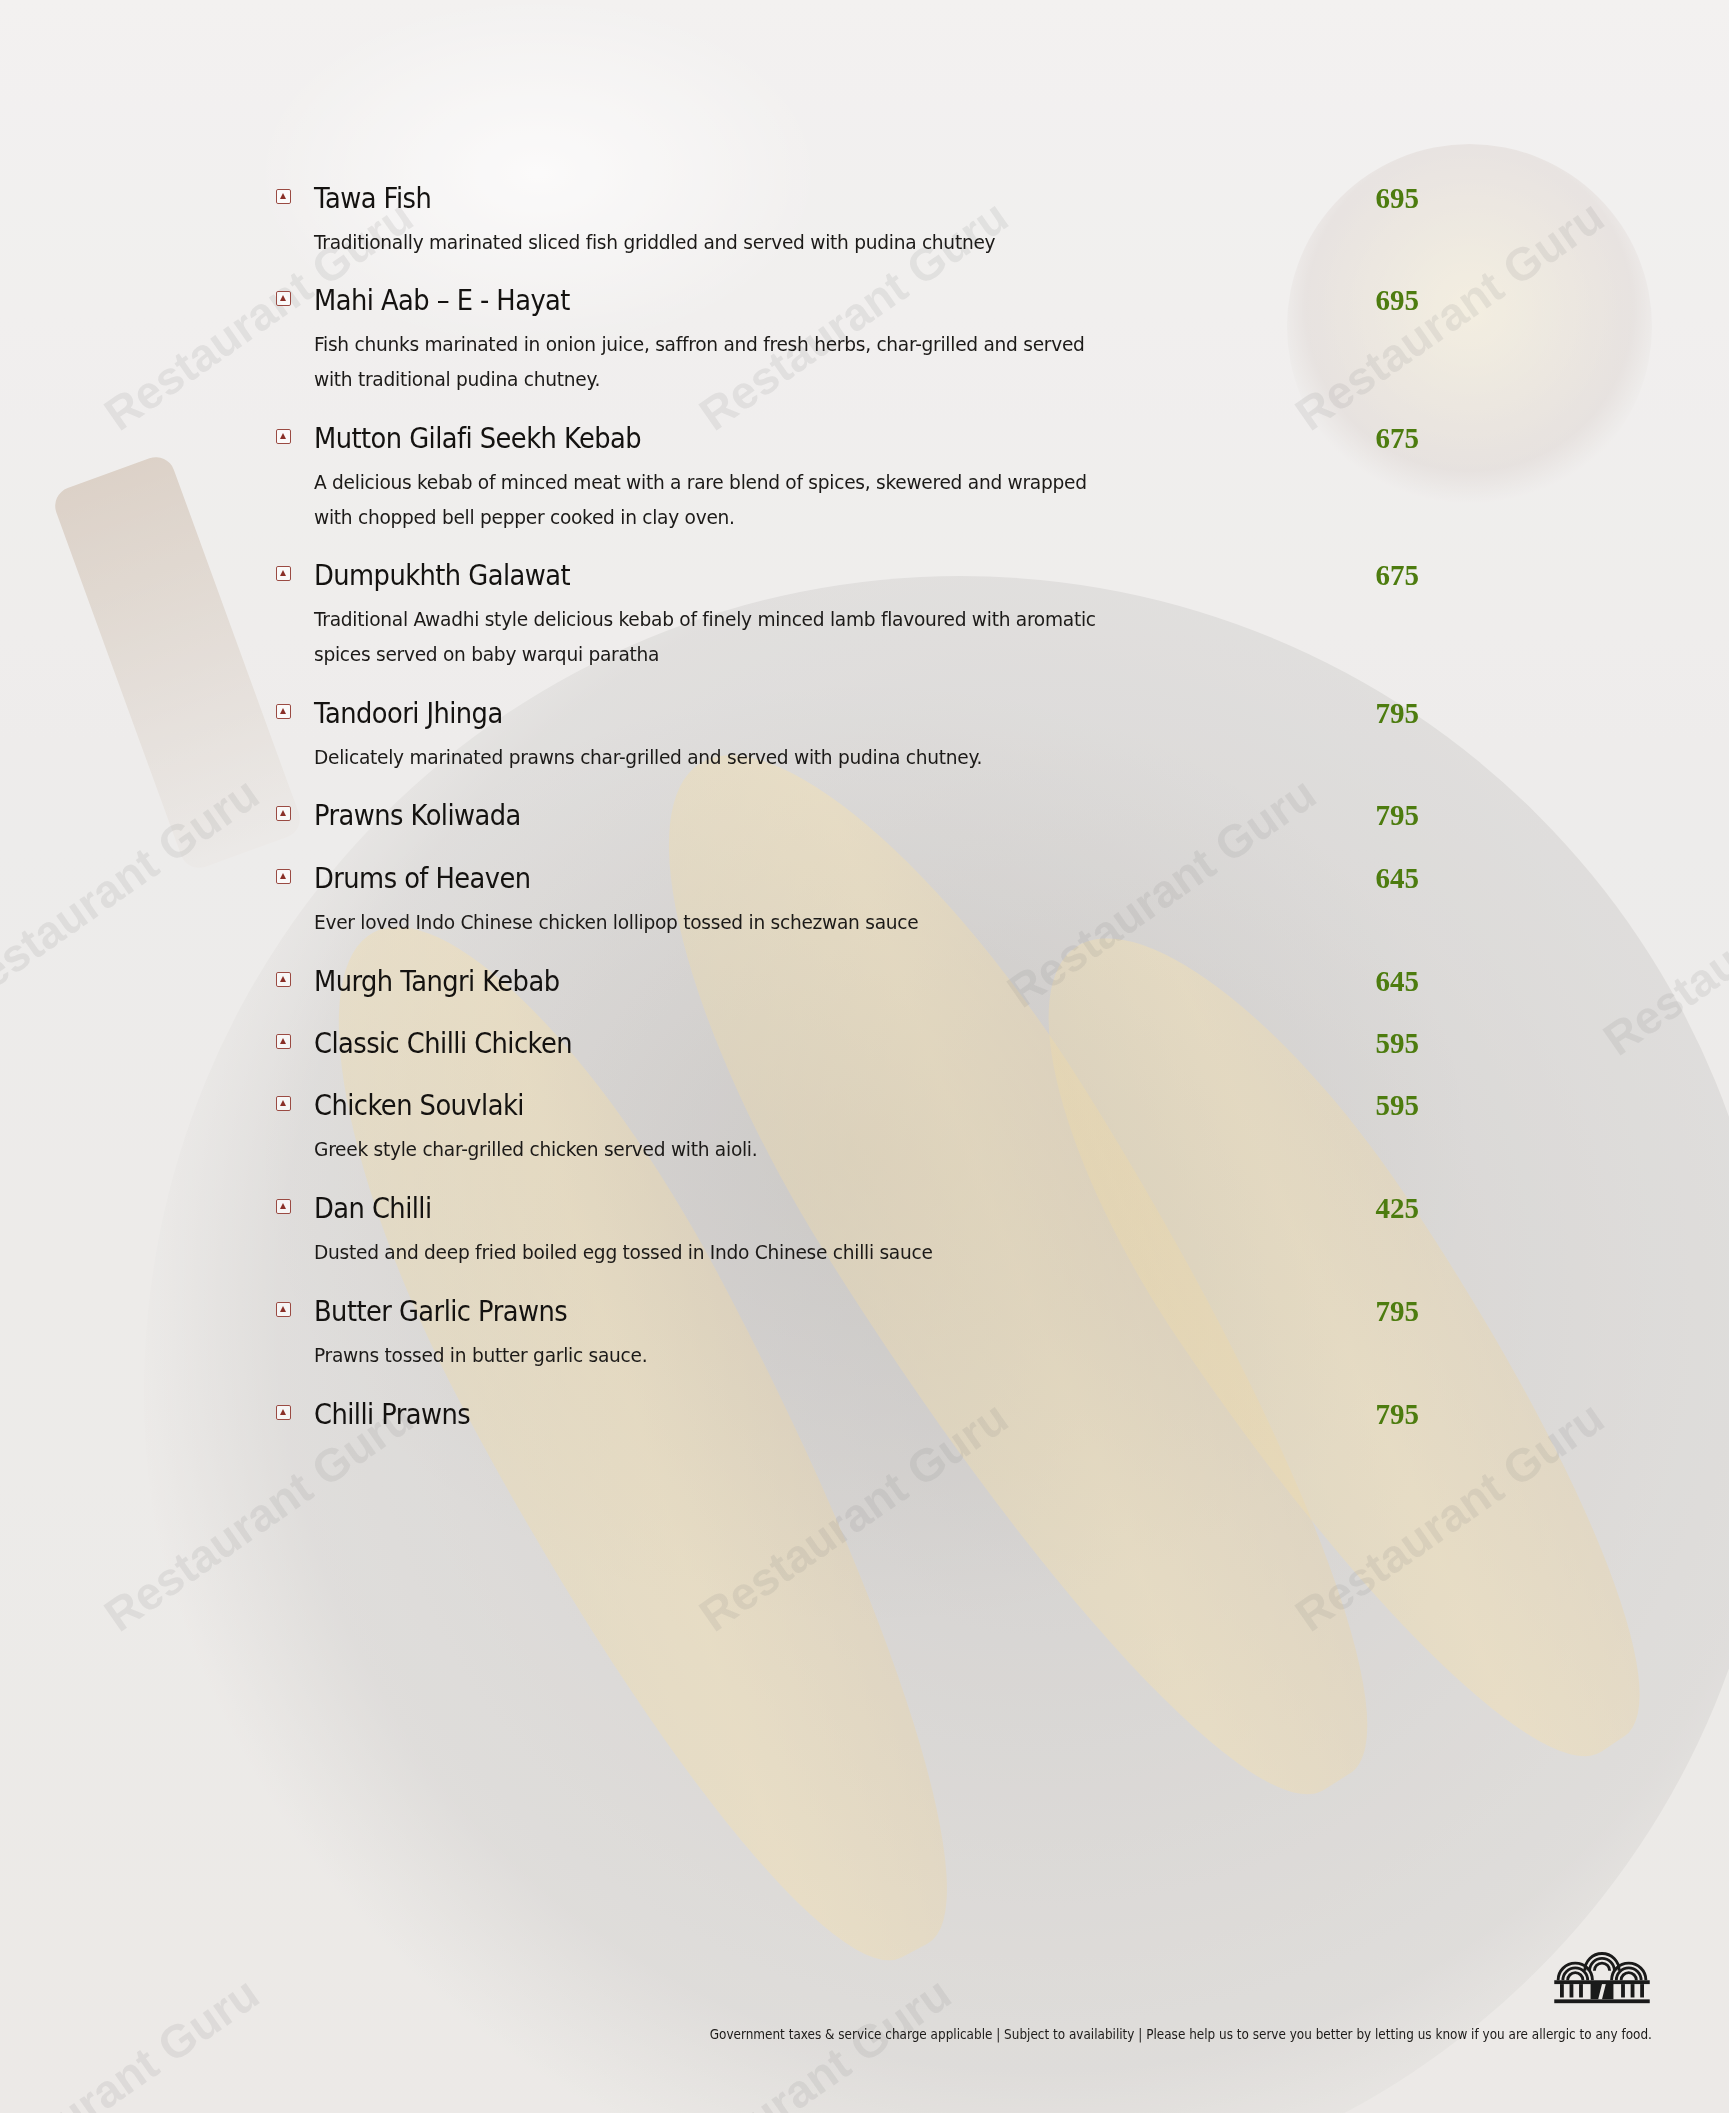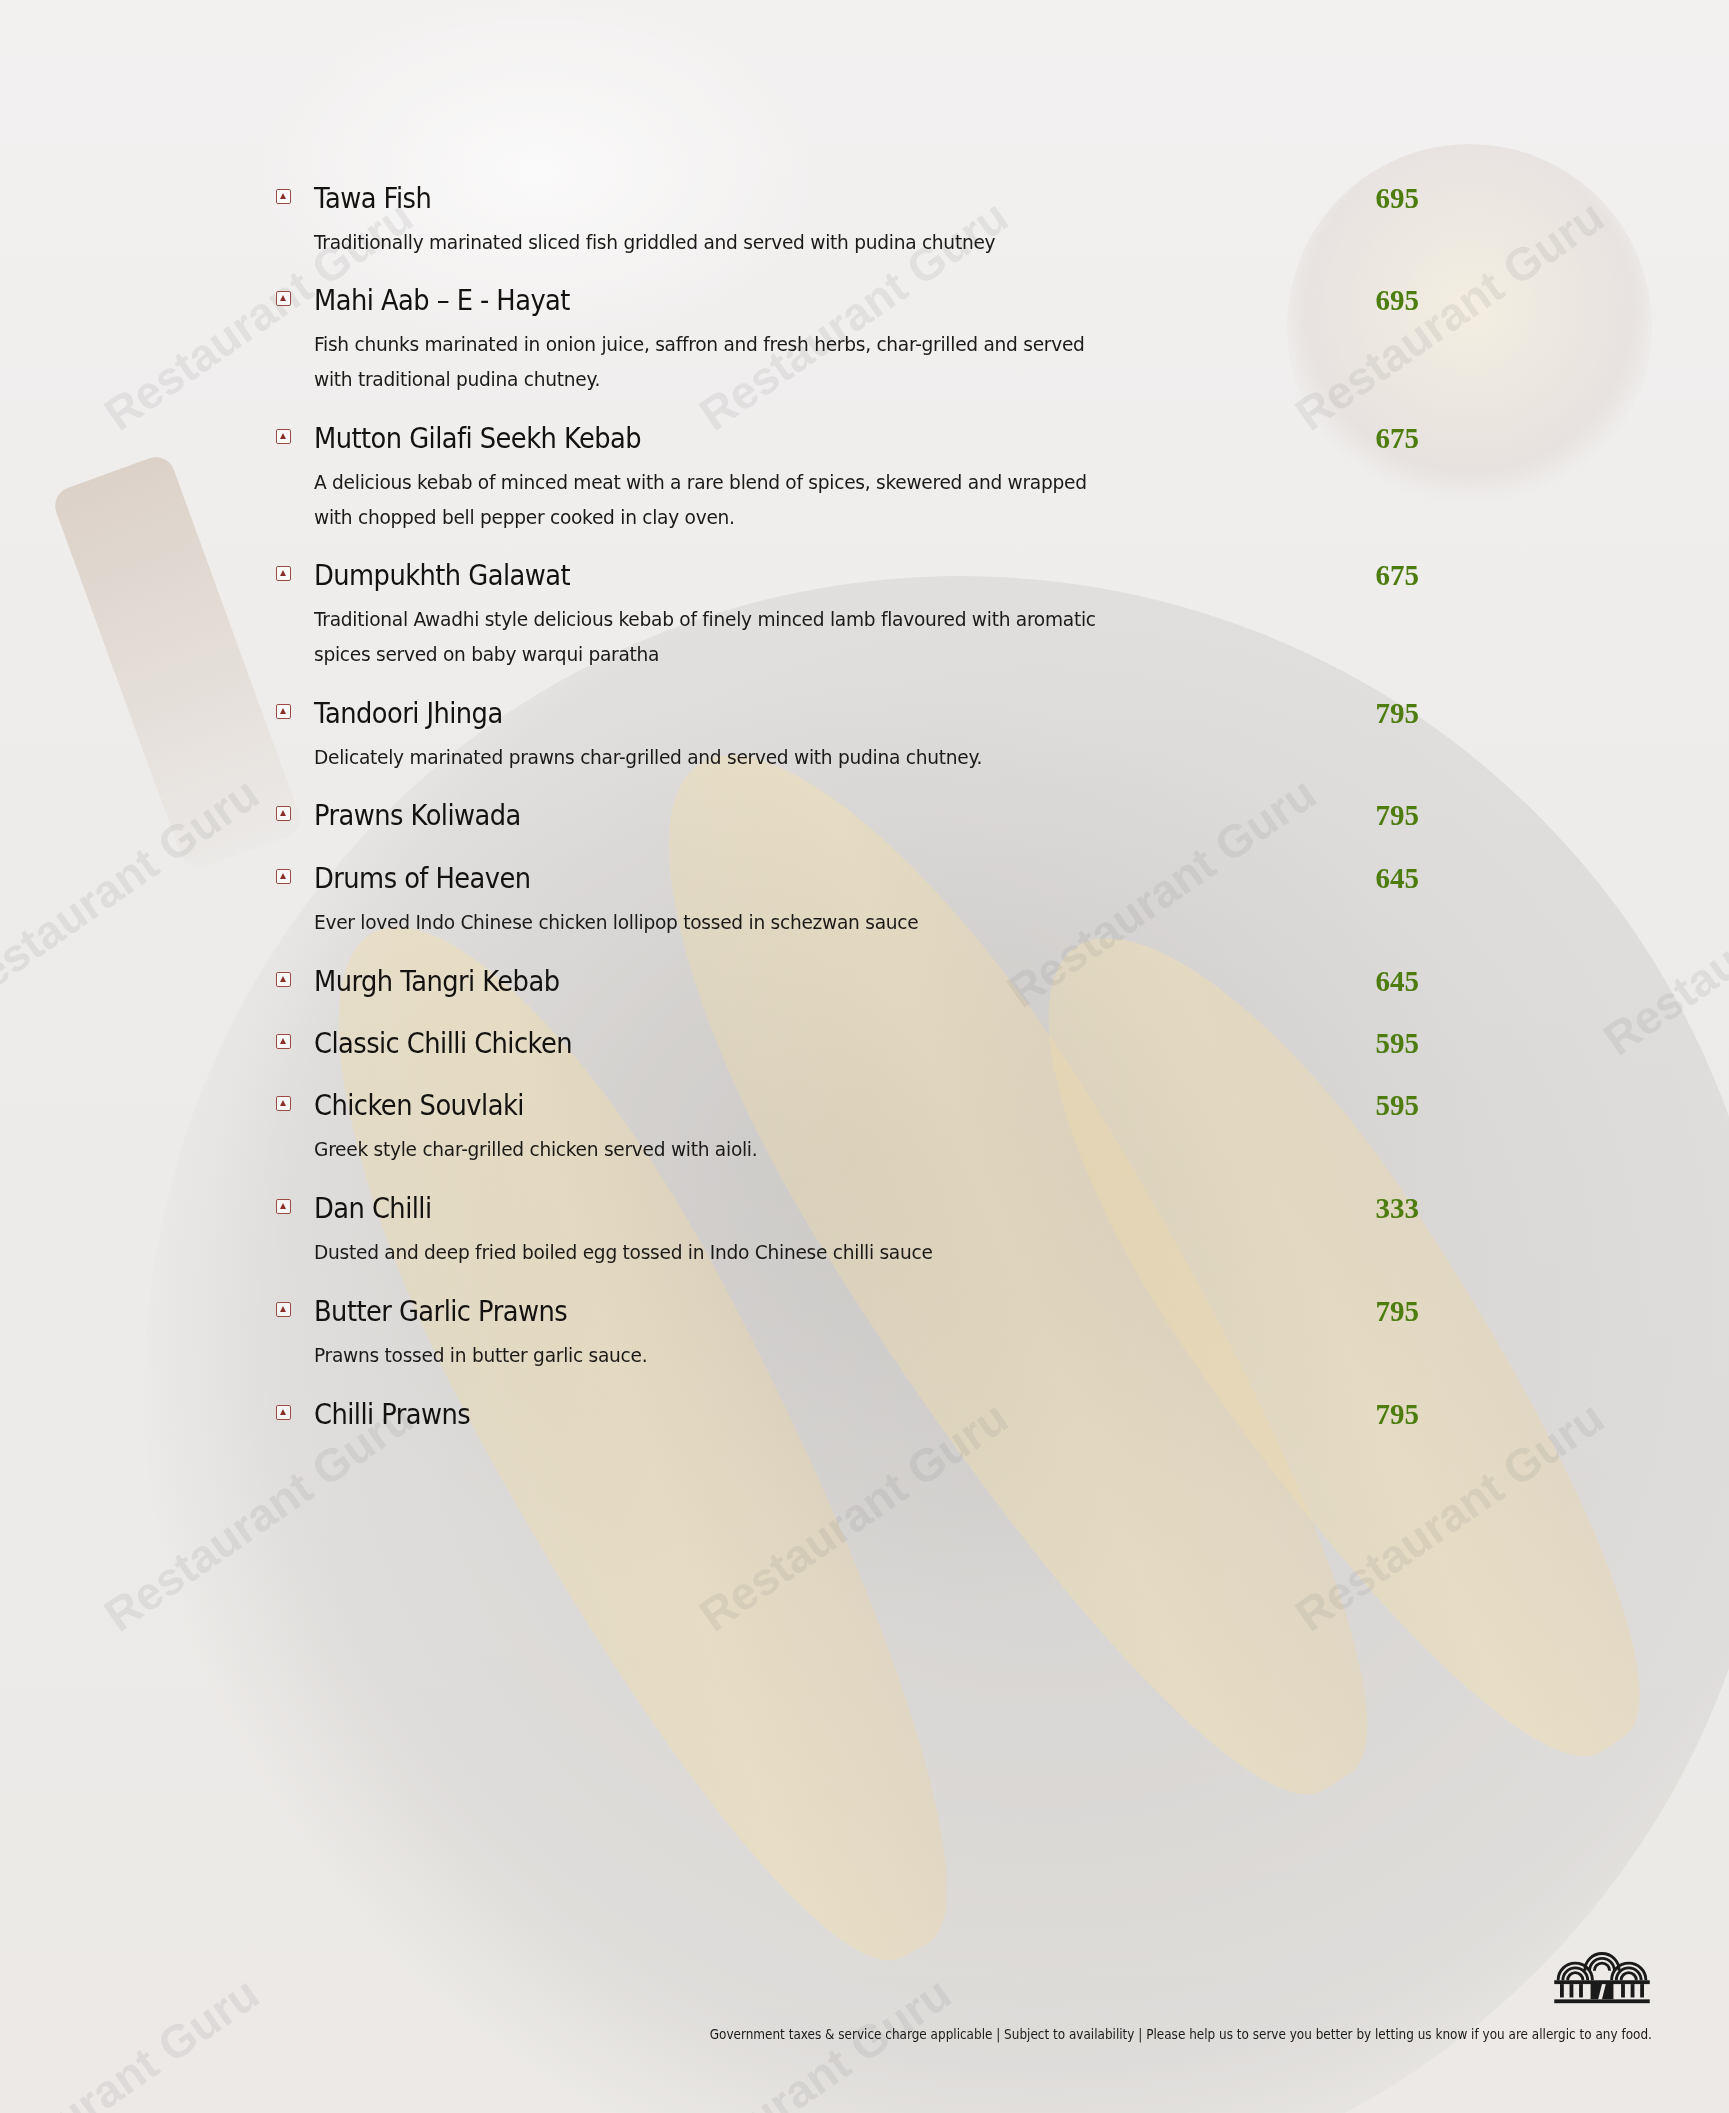--- a/index.html
+++ b/index.html
@@ -162,21 +162,21 @@
   </div>
   <div class="item" style="top:1088px;">
     <span class="bullet"></span>
     <span class="name">Chicken Souvlaki</span>
     <span class="price">595</span>
     <div class="desc">Greek style char-grilled chicken served with aioli.</div>
   </div>
   <div class="item" style="top:1191px;">
     <span class="bullet"></span>
     <span class="name">Dan Chilli</span>
-    <span class="price">333</span>
+    <span class="price">425</span>
     <div class="desc">Dusted and deep fried boiled egg tossed in Indo Chinese chilli sauce</div>
   </div>
   <div class="item" style="top:1294px;">
     <span class="bullet"></span>
     <span class="name">Butter Garlic Prawns</span>
     <span class="price">795</span>
     <div class="desc">Prawns tossed in butter garlic sauce.</div>
   </div>
   <div class="item" style="top:1397px;">
     <span class="bullet"></span>

